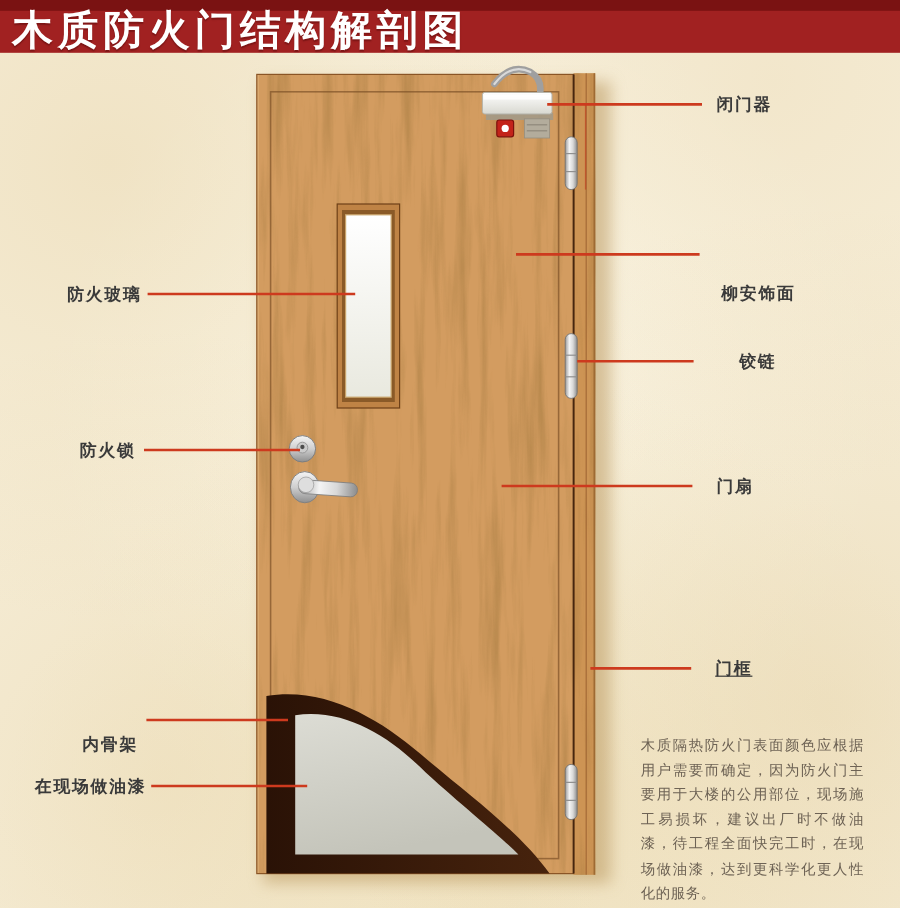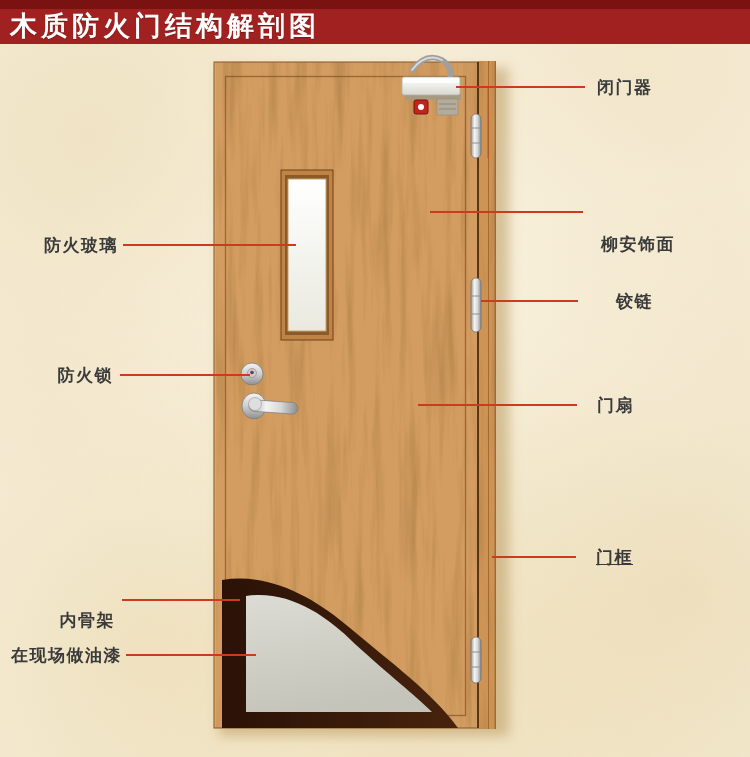--- a/index.html
+++ b/index.html
@@ -12,26 +12,26 @@
       radial-gradient(circle at 86% 9%,  rgba(225,200,150,.22), transparent 36%),
       radial-gradient(circle at 92% 78%, rgba(219,193,138,.30), transparent 46%),
       radial-gradient(circle at 18% 86%, rgba(226,203,152,.32), transparent 42%),
       radial-gradient(circle at 55% 96%, rgba(232,212,160,.35), transparent 50%),
       radial-gradient(circle at 52% 45%, rgba(255,252,240,.55), transparent 62%);
   }
   .title-bar{position:absolute;top:0;left:0;width:750px;height:44px;background:#a12121;}
   .title-strip{position:absolute;top:0;left:0;width:750px;height:9px;background:#7a1212;}
   .title-text{
     position:absolute;top:9px;left:10px;height:19px;line-height:35px;
-    font-size:27px;font-weight:bold;color:#ffffff;letter-spacing:4px;white-space:nowrap;
+    font-size:34px;font-weight:bold;color:#ffffff;letter-spacing:4px;white-space:nowrap;
     text-shadow:0 1px 1px rgba(60,0,0,.35);
   }
   .art{position:absolute;top:0;left:0;}
   .lbl{
-    position:absolute;font-size:17px;font-weight:600;color:#3a3a3a;
+    position:absolute;font-size:14px;font-weight:600;color:#3a3a3a;
     letter-spacing:1.5px;white-space:nowrap;line-height:17px;
   }
   .desc{
     position:absolute;left:534px;top:611px;width:186px;
     font-size:12px;line-height:20.5px;color:#6e6355;letter-spacing:.5px;
     text-align:justify;font-weight:500;
   }
 </style>
 </head>
 <body>
@@ -174,14 +174,15 @@
   <div class="lbl" style="right:637px;top:367px;">防火锁</div>
   <div class="lbl" style="right:635px;top:592px;margin-top:20px;">内骨架</div>
   <div class="lbl" style="right:628px;top:647px;">在现场做油漆</div>
 
   <div class="lbl" style="left:597px;top:79px;">闭门器</div>
   <div class="lbl" style="left:601px;top:204px;margin-top:32px;">柳安饰面</div>
   <div class="lbl" style="left:616px;top:293px;">铰链</div>
   <div class="lbl" style="left:597px;top:397px;">门扇</div>
   <div class="lbl" style="left:596px;top:549px;text-decoration:underline;">门框</div>
 
+  <div class="desc">木质隔热防火门表面颜色应根据用户需要而确定，因为防火门主要用于大楼的公用部位，现场施工易损坏，建议出厂时不做油漆，待工程全面快完工时，在现场做油漆，达到更科学化更人性化的服务。</div>
 
 </div>
 
 </body></html>

